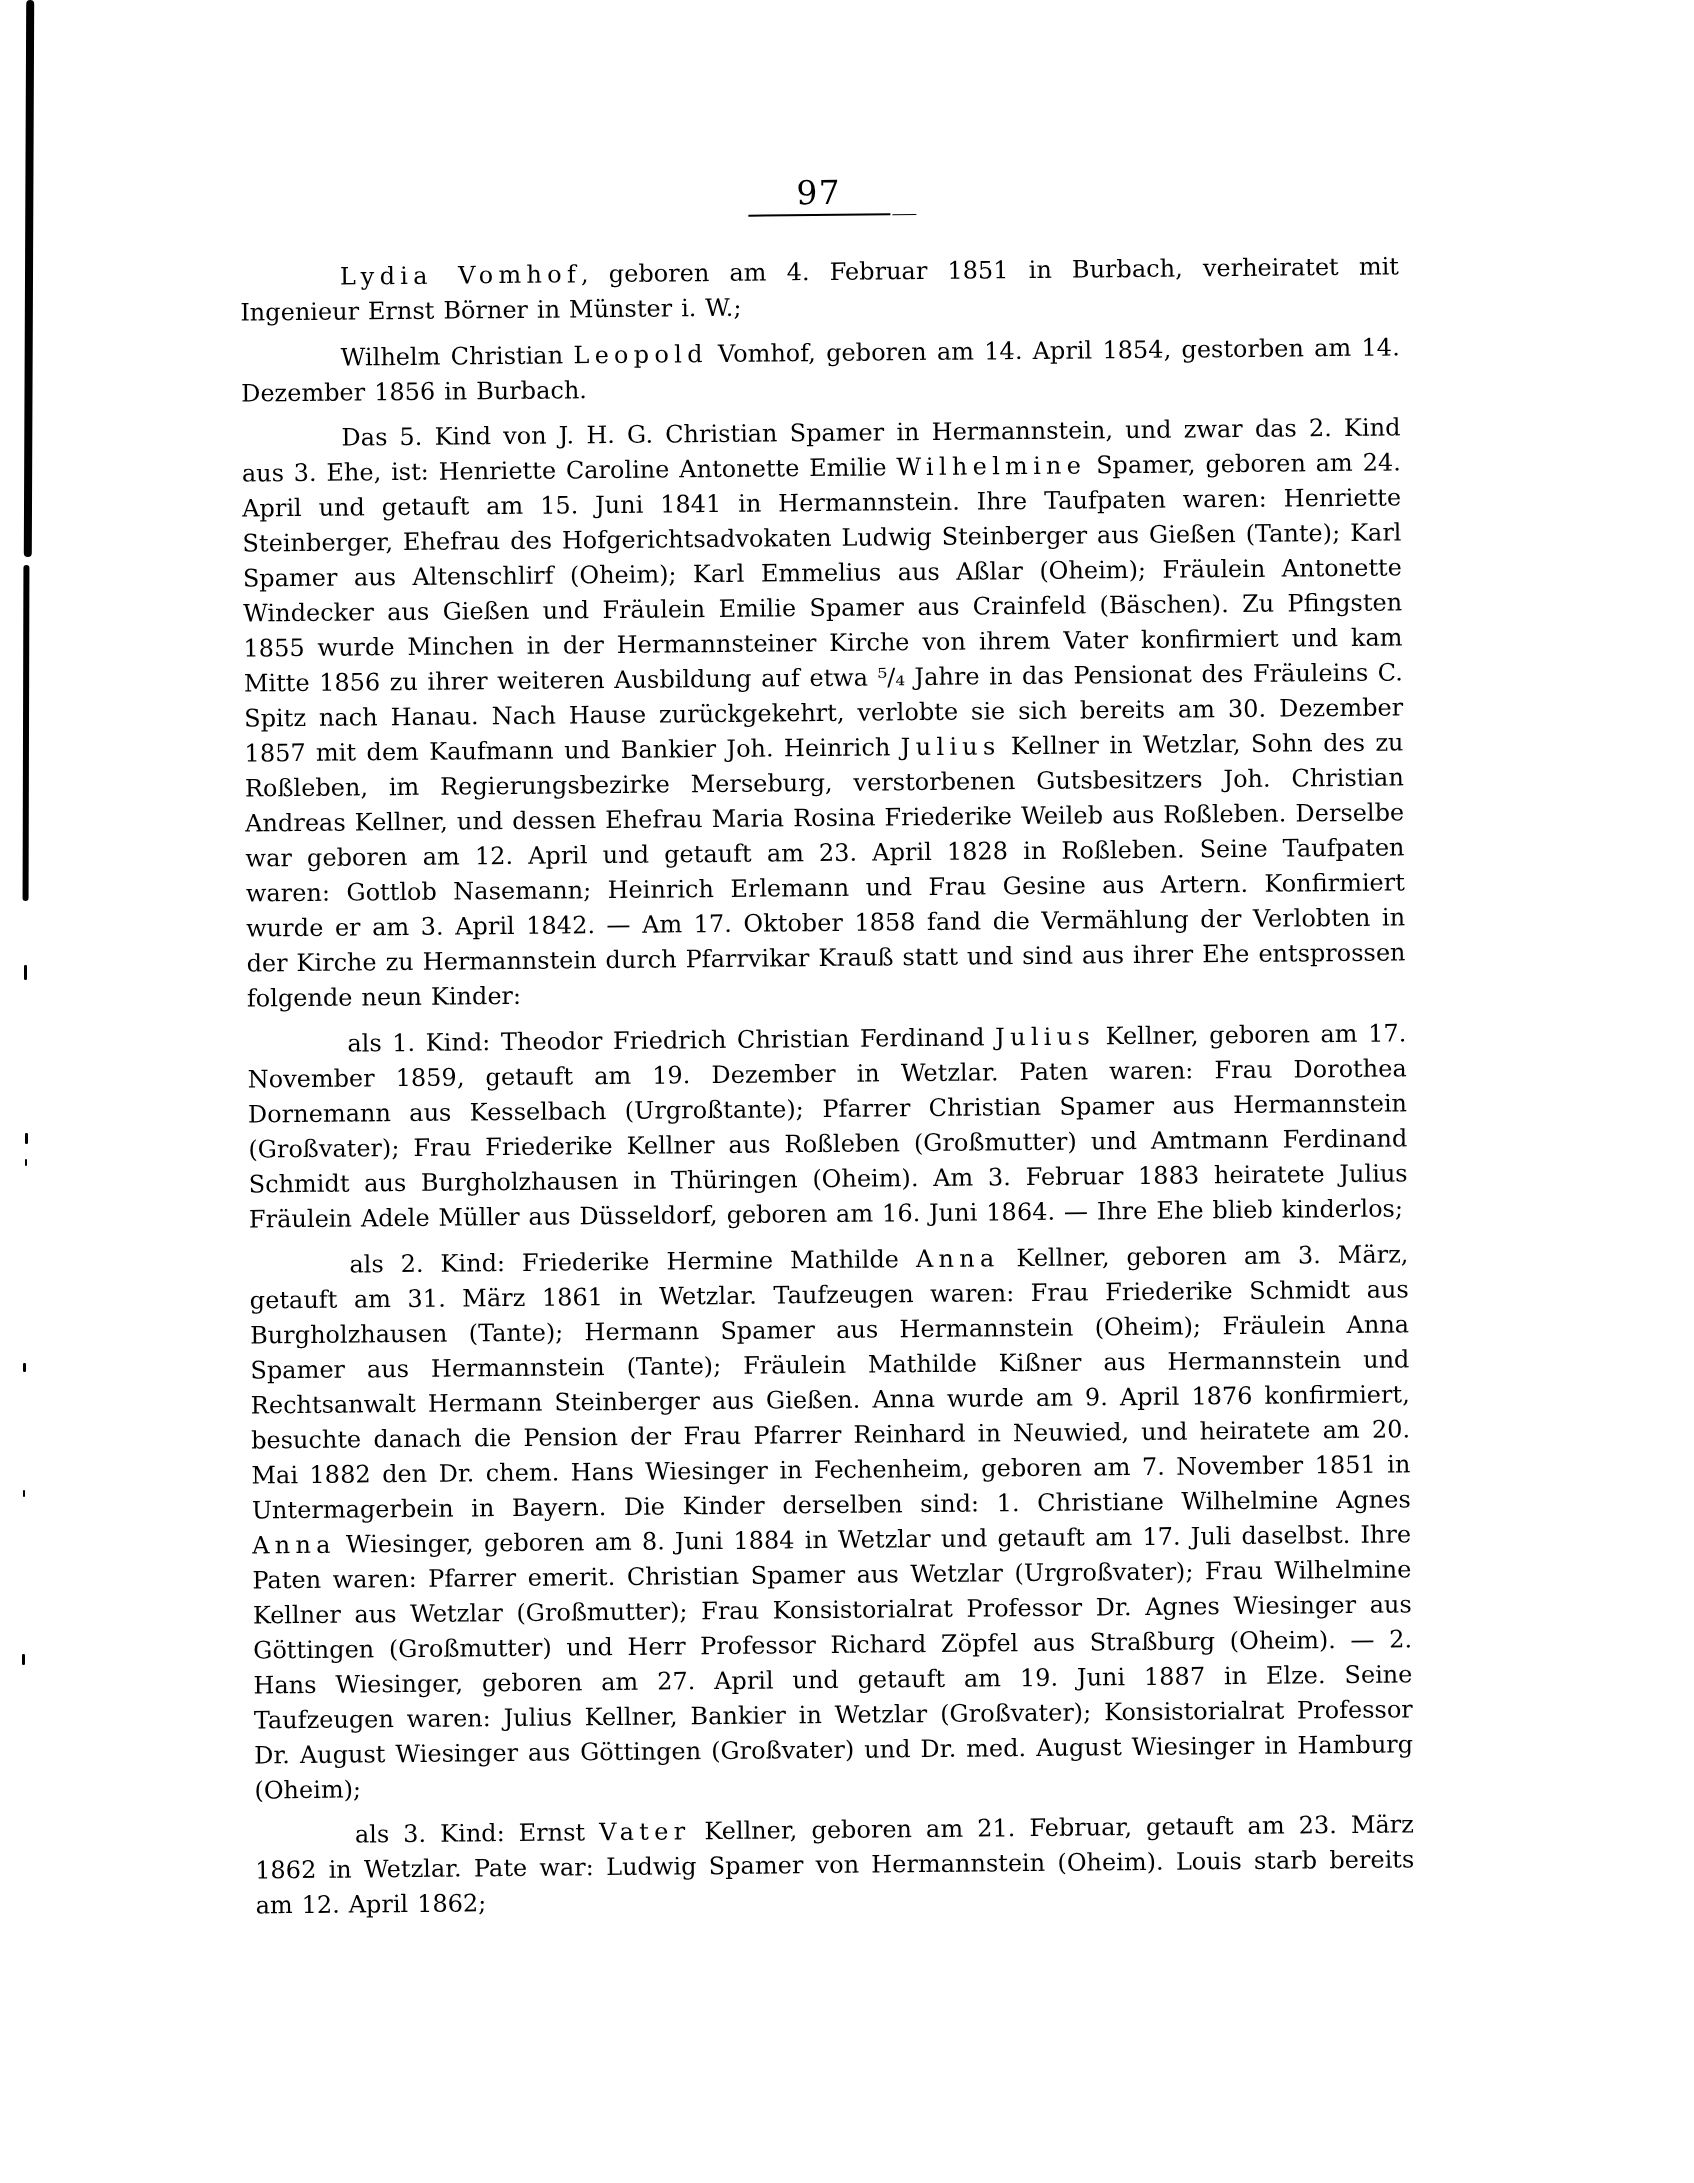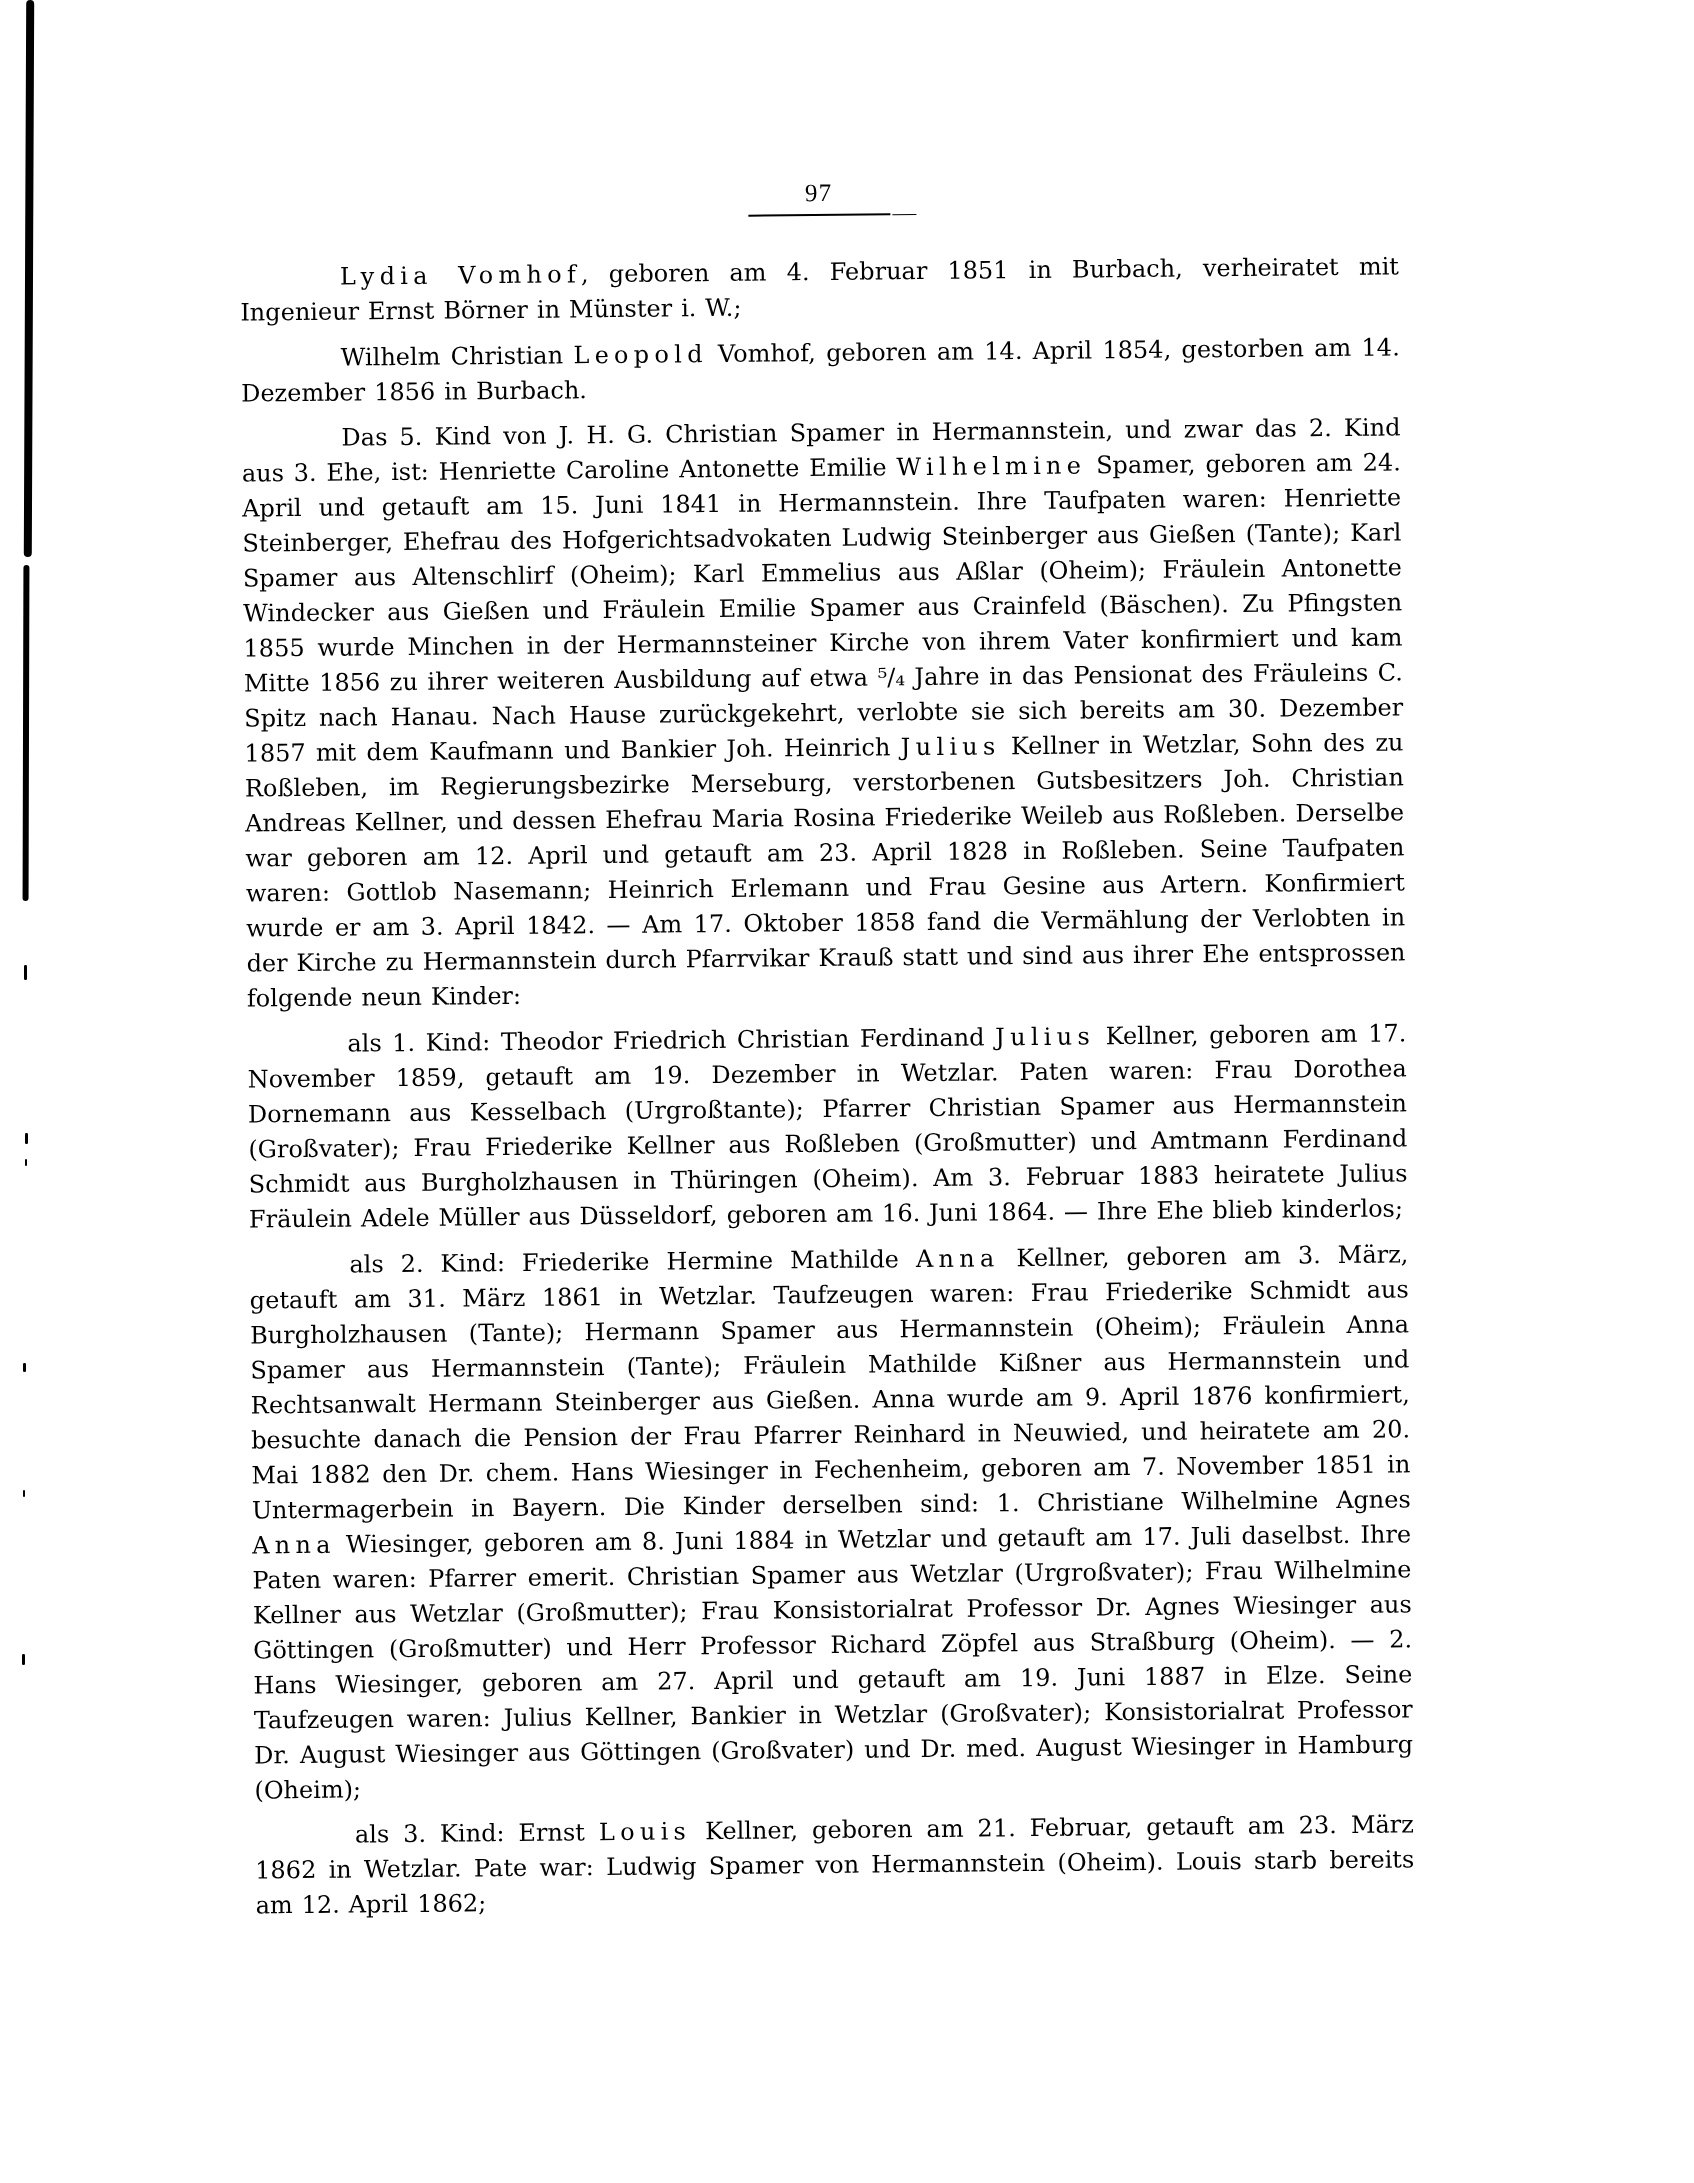--- a/index.html
+++ b/index.html
@@ -39,24 +39,23 @@
     width: 1159px;
     transform: rotate(-0.55deg);
     transform-origin: 50% 0;
   }
   #page-header {
     text-align: center;
     margin-bottom: 39px;
   }
   #page-number {
     display: inline-block;
-    font-size: 25px;
+    font-size: 33px;
     line-height: 37px;
     letter-spacing: 1.3px;
-    font-family: Liberation Serif, serif;
   }
   #page-number-rule {
     margin: 3.3px auto 0;
     width: 142px;
     height: 2px;
     background: #000;
     position: relative;
   }
   #page-number-rule-dash {
     position: absolute;
@@ -101,16 +100,16 @@
     </div>
   </div>
 
   <div id="text-body">
 
   <p class="para"><span class="spaced">Lydia Vomhof</span><span>, geboren am 4. Februar 1851 in Burbach, verheiratet mit Ingenieur Ernst Börner in Münster i. W.;</span></p>
       <p class="para"><span>Wilhelm Christian </span><span class="spaced">Leopold</span><span> Vomhof, geboren am 14. April 1854, gestorben am 14. Dezember 1856 in Burbach.</span></p>
       <p class="para"><span>Das 5. Kind von J. H. G. Christian Spamer in Hermannstein, und zwar das 2. Kind aus 3. Ehe, ist: Henriette Caroline Antonette Emilie </span><span class="spaced">Wilhelmine</span><span> Spamer, geboren am 24. April und getauft am 15. Juni 1841 in Hermannstein. Ihre Taufpaten waren: Henriette Steinberger, Ehefrau des Hofgerichtsadvokaten Ludwig Steinberger aus Gießen (Tante); Karl Spamer aus Altenschlirf (Oheim); Karl Emmelius aus Aßlar (Oheim); Fräulein Antonette Windecker aus Gießen und Fräulein Emilie Spamer aus Crainfeld (Bäschen). Zu Pfingsten 1855 wurde Minchen in der Hermannsteiner Kirche von ihrem Vater konfirmiert und kam Mitte 1856 zu ihrer weiteren Ausbildung auf etwa ⁵/₄ Jahre in das Pensionat des Fräuleins C. Spitz nach Hanau. Nach Hause zurückgekehrt, verlobte sie sich bereits am 30. Dezember 1857 mit dem Kaufmann und Bankier Joh. Heinrich </span><span class="spaced">Julius</span><span> Kellner in Wetzlar, Sohn des zu Roßleben, im Regierungsbezirke Merseburg, verstorbenen Gutsbesitzers Joh. Christian Andreas Kellner, und dessen Ehefrau Maria Rosina Friederike Weileb aus Roßleben. Derselbe war geboren am 12. April und getauft am 23. April 1828 in Roßleben. Seine Taufpaten waren: Gottlob Nasemann; Heinrich Erlemann und Frau Gesine aus Artern. Konfirmiert wurde er am 3. April 1842. — Am 17. Oktober 1858 fand die Vermählung der Verlobten in der Kirche zu Hermannstein durch Pfarrvikar Krauß statt und sind aus ihrer Ehe entsprossen folgende neun Kinder:</span></p>
       <p class="para"><span>als 1. Kind: Theodor Friedrich Christian Ferdinand </span><span class="spaced">Julius</span><span> Kellner, geboren am 17. November 1859, getauft am 19. Dezember in Wetzlar. Paten waren: Frau Dorothea Dornemann aus Kesselbach (Urgroßtante); Pfarrer Christian Spamer aus Hermannstein (Großvater); Frau Friederike Kellner aus Roßleben (Großmutter) und Amtmann Ferdinand Schmidt aus Burgholzhausen in Thüringen (Oheim). Am 3. Februar 1883 heiratete Julius Fräulein Adele Müller aus Düsseldorf, geboren am 16. Juni 1864. — Ihre Ehe blieb kinderlos;</span></p>
       <p class="para"><span>als 2. Kind: Friederike Hermine Mathilde </span><span class="spaced">Anna</span><span> Kellner, geboren am 3. März, getauft am 31. März 1861 in Wetzlar. Taufzeugen waren: Frau Friederike Schmidt aus Burgholzhausen (Tante); Hermann Spamer aus Hermannstein (Oheim); Fräulein Anna Spamer aus Hermannstein (Tante); Fräulein Mathilde Kißner aus Hermannstein und Rechtsanwalt Hermann Steinberger aus Gießen. Anna wurde am 9. April 1876 konfirmiert, besuchte danach die Pension der Frau Pfarrer Reinhard in Neuwied, und heiratete am 20. Mai 1882 den Dr. chem. Hans Wiesinger in Fechenheim, geboren am 7. November 1851 in Untermagerbein in Bayern. Die Kinder derselben sind: 1. Christiane Wilhelmine Agnes </span><span class="spaced">Anna</span><span> Wiesinger, geboren am 8. Juni 1884 in Wetzlar und getauft am 17. Juli daselbst. Ihre Paten waren: Pfarrer emerit. Christian Spamer aus Wetzlar (Urgroßvater); Frau Wilhelmine Kellner aus Wetzlar (Großmutter); Frau Konsistorialrat Professor Dr. Agnes Wiesinger aus Göttingen (Großmutter) und Herr Professor Richard Zöpfel aus Straßburg (Oheim). — 2. Hans Wiesinger, geboren am 27. April und getauft am 19. Juni 1887 in Elze. Seine Taufzeugen waren: Julius Kellner, Bankier in Wetzlar (Großvater); Konsistorialrat Professor Dr. August Wiesinger aus Göttingen (Großvater) und Dr. med. August Wiesinger in Hamburg (Oheim);</span></p>
-      <p class="para"><span>als 3. Kind: Ernst </span><span class="spaced">Louis</span><span> Kellner, geboren am 21. Februar, getauft am 23. März 1862 in Wetzlar. Pate war: Ludwig Spamer von Hermannstein (Oheim). Louis starb bereits am 12. April 1862;</span></p>
+      <p class="para"><span>als 3. Kind: Ernst </span><span class="spaced">Vater</span><span> Kellner, geboren am 21. Februar, getauft am 23. März 1862 in Wetzlar. Pate war: Ludwig Spamer von Hermannstein (Oheim). Louis starb bereits am 12. April 1862;</span></p>
     </div>
 </div>
 
 
 </body></html>

